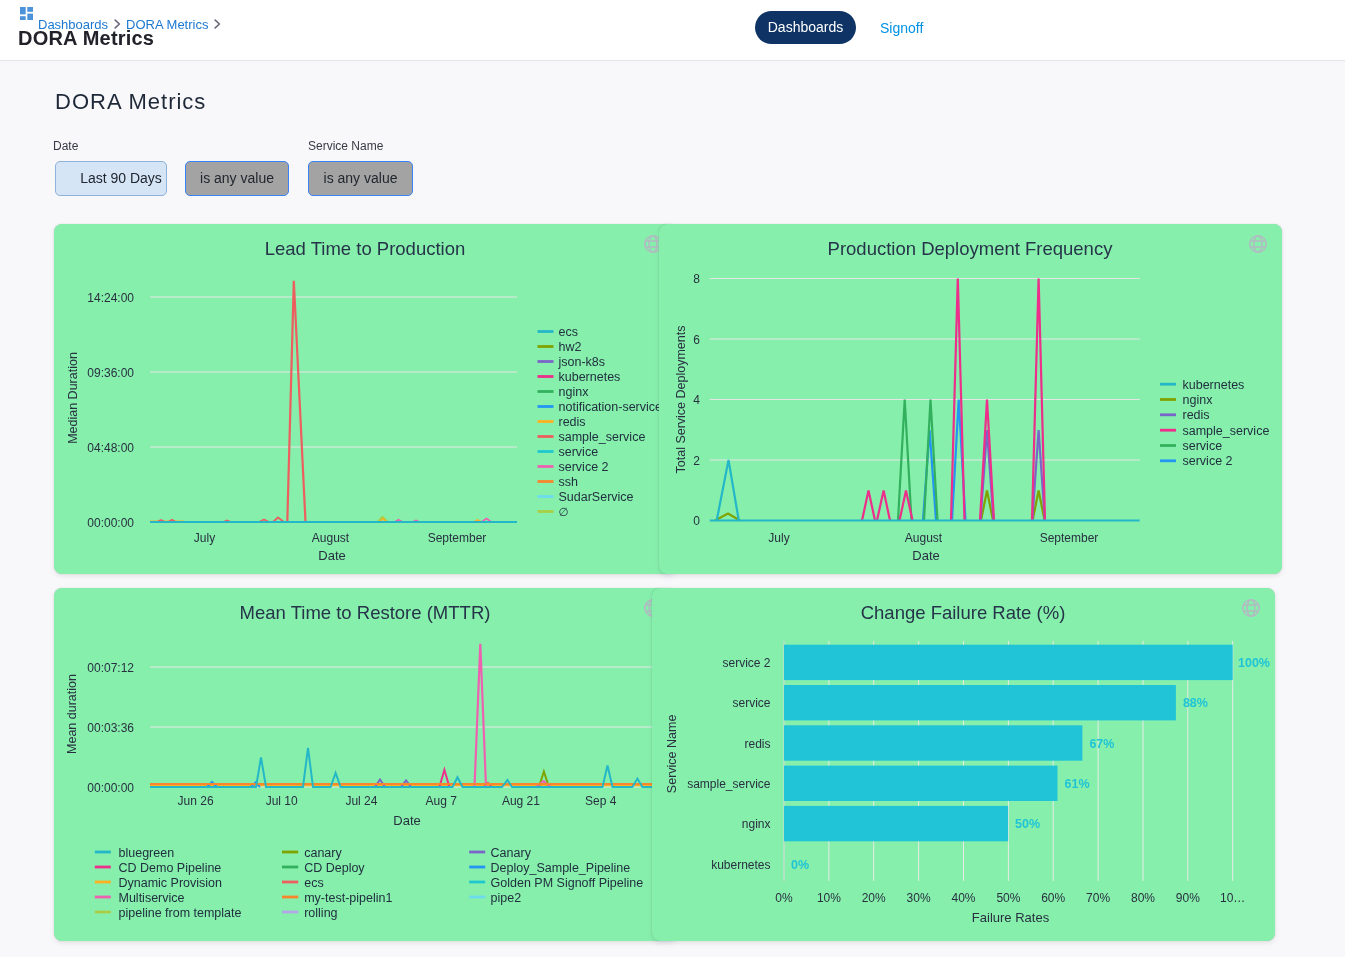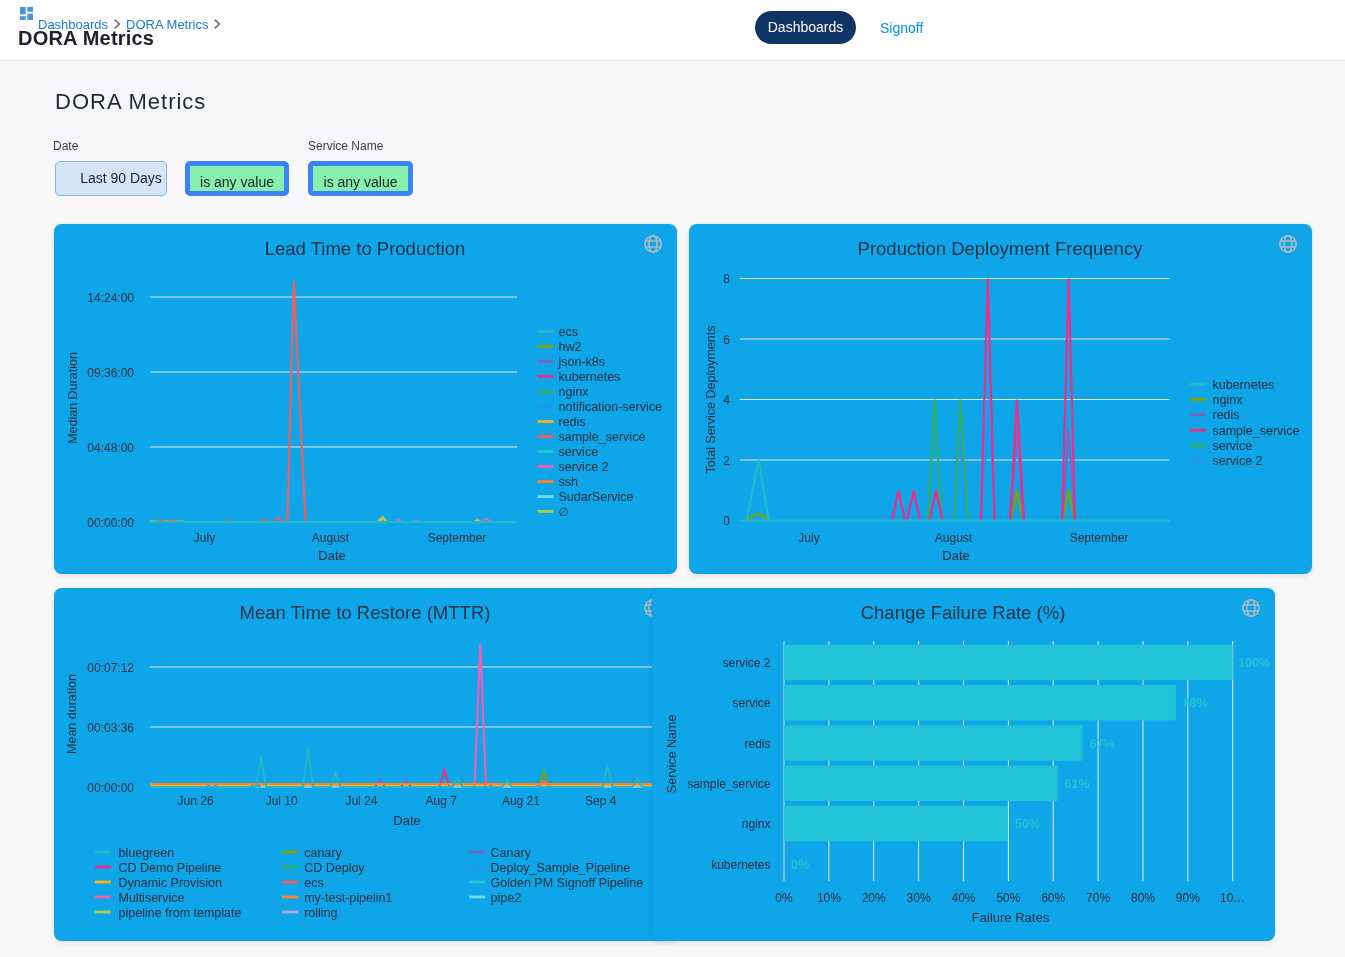--- a/index.html
+++ b/index.html
@@ -7,25 +7,25 @@
   .page { position:relative; width:1345px; height:957px; }
   .topbar { position:absolute; left:0; top:0; width:1345px; height:61px; background:#ffffff; border-bottom:1px solid #e3e3e8; }
   .bc-icon { position:absolute; left:20px; top:7px; width:13px; height:13px; }
   .crumbs { position:absolute; left:38px; top:16px; font-size:13px; color:#1c78d0; display:flex; align-items:center; height:16px; }
   .crumbs .sep { display:inline-block; margin:0 5px; }
   .page-title { position:absolute; left:18px; top:27px; font-size:20px; font-weight:700; color:#22222a; letter-spacing:0.2px; }
   .pill { position:absolute; left:755px; top:11px; width:101px; height:33px; background:#0e3364; border-radius:17px; color:#ffffff; font-size:14px; font-weight:500; text-align:center; line-height:33px; }
   .folders { position:absolute; left:880px; top:20px; font-size:14px; color:#0092e4; }
   .content-h1 { position:absolute; left:55px; top:89px; font-size:22px; font-weight:400; letter-spacing:1px; color:#1e2838; }
   .flabel { position:absolute; top:139px; font-size:12px; color:#383946; }
-  .fbtn { position:absolute; top:161px; height:35px; border-radius:5px; font-size:14px; color:#22272f; text-align:center; line-height:33px; background:#86efac; border:5px solid #3b82f6; }
+  .fbtn { position:absolute; top:161px; height:35px; border-radius:5px; font-size:14px; color:#22272f; text-align:center; line-height:33px; background:#a3a3a3; border:1px solid #3b82f6; }
   .fbtn.active { background:#d5e5f6; border:1px solid #8eb2da;padding-left:20px; }
-  .card { position:absolute; background:#0ea5e9; border-radius:8px; box-shadow:0 0 1px rgba(40,41,61,0.25), 0 2px 5px rgba(96,97,112,0.14); }
+  .card { position:absolute; background:#86efac; border-radius:8px; box-shadow:0 0 1px rgba(40,41,61,0.25), 0 2px 5px rgba(96,97,112,0.14); }
   #card1 { left:54px; top:224px; width:623px; height:350px; }
-  #card2 { left:689px; top:224px; width:623px; height:350px; }
+  #card2 { left:659px; top:224px; width:623px; height:350px; }
   #card3 { left:54px; top:588px; width:623px; height:353px; }
   #card4 { left:652px; top:588px; width:623px; height:353px; }
   svg text { font-family:"Liberation Sans", sans-serif; }
 </style>
 </head>
 <body>
 <div class="page">
   <div class="topbar">
     <svg class="bc-icon" viewBox="0 0 13 13">
       <rect x="0" y="0" width="5.7" height="7.4" fill="#4c93d9"></rect>

